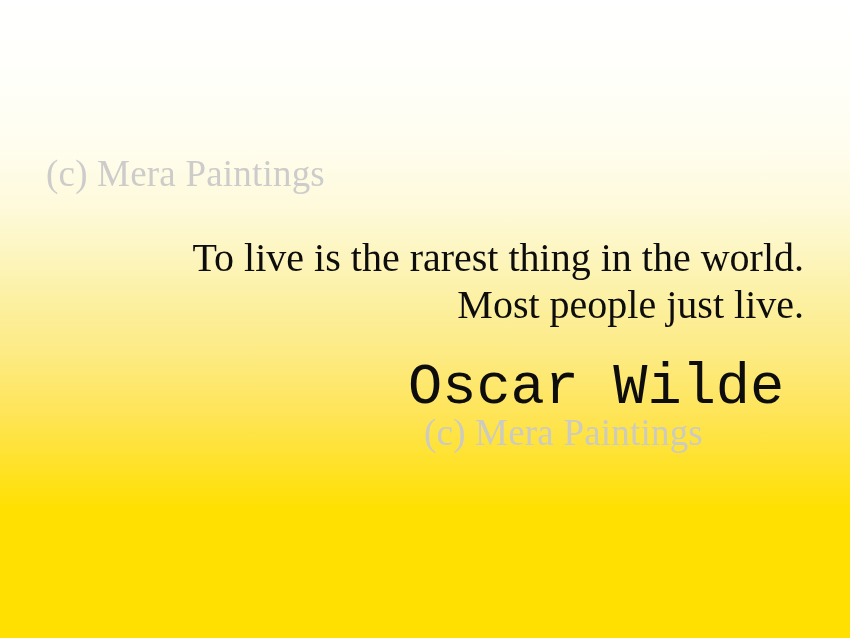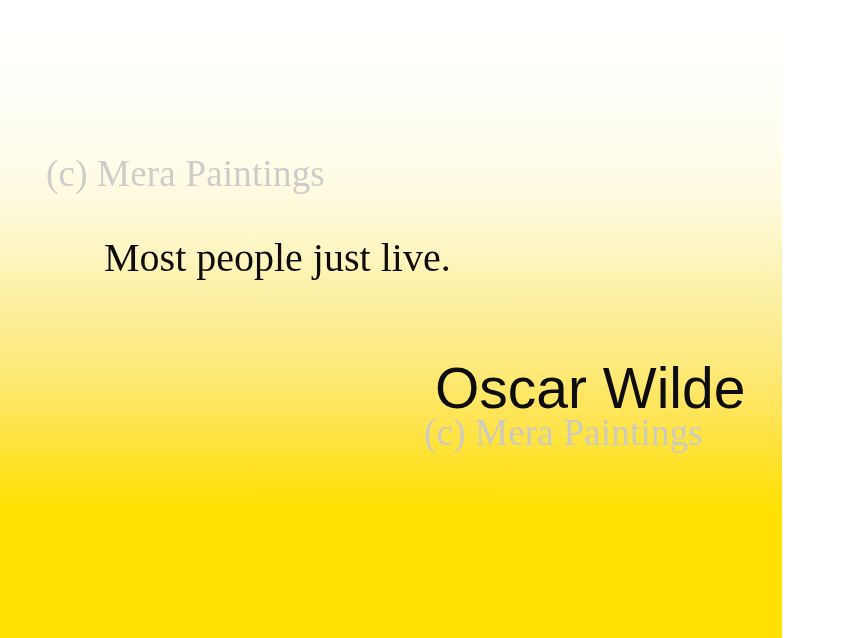--- a/index.html
+++ b/index.html
@@ -8,37 +8,38 @@
   }
   body {
     width: 850px;
     height: 638px;
     overflow: hidden;
     font-family: "Liberation Serif", "DejaVu Serif", serif;
   }
 
   #slide {
     position: relative;
-    width: 782px;
+    width: 850px;
     height: 638px;
     overflow: hidden;
     background: linear-gradient(
       to bottom,
       #ffffff 0%,
       #fffffa 12%,
       #fffdee 23%,
       #fefadc 32%,
       #fdf5bf 40%,
       #fcf0a2 47%,
       #fdeb85 55%,
       #fee55c 64%,
       #ffe22e 72%,
       #ffe000 80%,
       #ffe000 100%
     );
+    text-align: right;
   }
 
   .watermark {
     position: absolute;
     color: #c9c9c9;
     font-family: "Liberation Serif", "DejaVu Serif", serif;
     font-weight: normal;
     white-space: nowrap;
     opacity: 0.92;
     letter-spacing: 0.2px;
@@ -74,33 +75,33 @@
     display: block;
   }
 
   #attribution {
     position: absolute;
     left: 408px;
     top: 357px;
     color: #0d0d0d;
     font-size: 57px;
     line-height: 62px;
-    font-family: Liberation Sans, sans-serif;
+    font-family: Liberation Mono, monospace;
     white-space: nowrap;
-    margin-left: 27px;
   }
 </style>
 </head>
 <body>
 
 <div id="slide">
 
   <div class="watermark" id="watermark-top">(c) Mera Paintings</div>
 
   <div id="quote-block">
+    <span class="quote-line">To live is the rarest thing in the world.</span>
     <span class="quote-line">Most people just live.</span>
   </div>
 
   <div id="attribution">Oscar Wilde</div>
 
   <div class="watermark" id="watermark-bottom">(c) Mera Paintings</div>
 
 </div>
 
 </body></html>

